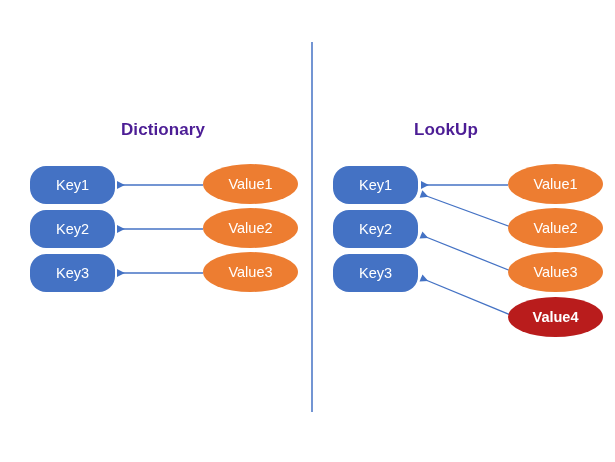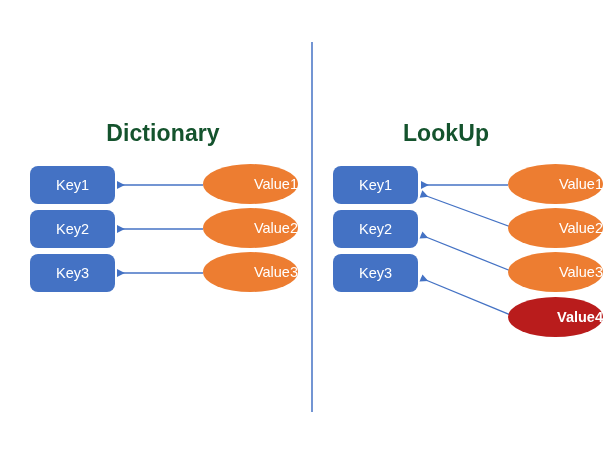--- a/index.html
+++ b/index.html
@@ -21,51 +21,51 @@
   }
   #diagram-svg {
     position: absolute;
     left: 0;
     top: 0;
     width: 615px;
     height: 462px;
   }
   .panel-title {
     position: absolute;
-    font-size: 23px;
+    font-size: 17px;
     font-weight: bold;
-    color: #14532d;
+    color: #4c1d95;
     text-align: left;
     letter-spacing: 0.1px;
     white-space: nowrap;
     transform: translateX(-50%);
   }
   .key-node {
     position: absolute;
     width: 85px;
     height: 38px;
-    border-radius: 8px;
+    border-radius: 16px;
     background: #4472C4;
     color: #ffffff;
     font-size: 14.5px;
     line-height: 38px;
     text-align: center;
     white-space: nowrap;
     box-sizing: border-box;
   }
   .value-node {
     position: absolute;
     width: 95px;
     height: 40px;
     border-radius: 50%;
     background: #ED7D31;
     color: #ffffff;
     font-size: 14.5px;
     line-height: 40px;
-    text-align: right;
+    text-align: center;
     white-space: nowrap;
     box-sizing: border-box;
   }
 </style>
 </head>
 <body>
 
 <div id="canvas">
 
   <svg id="diagram-svg" viewBox="0 0 615 462" xmlns="http://www.w3.org/2000/svg">

